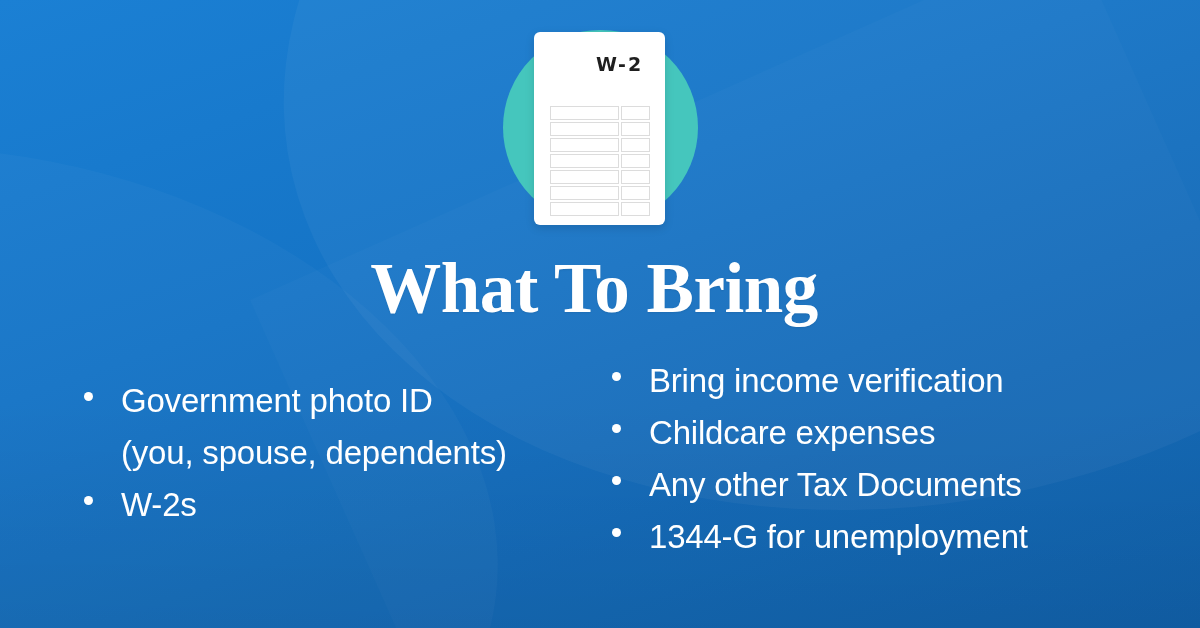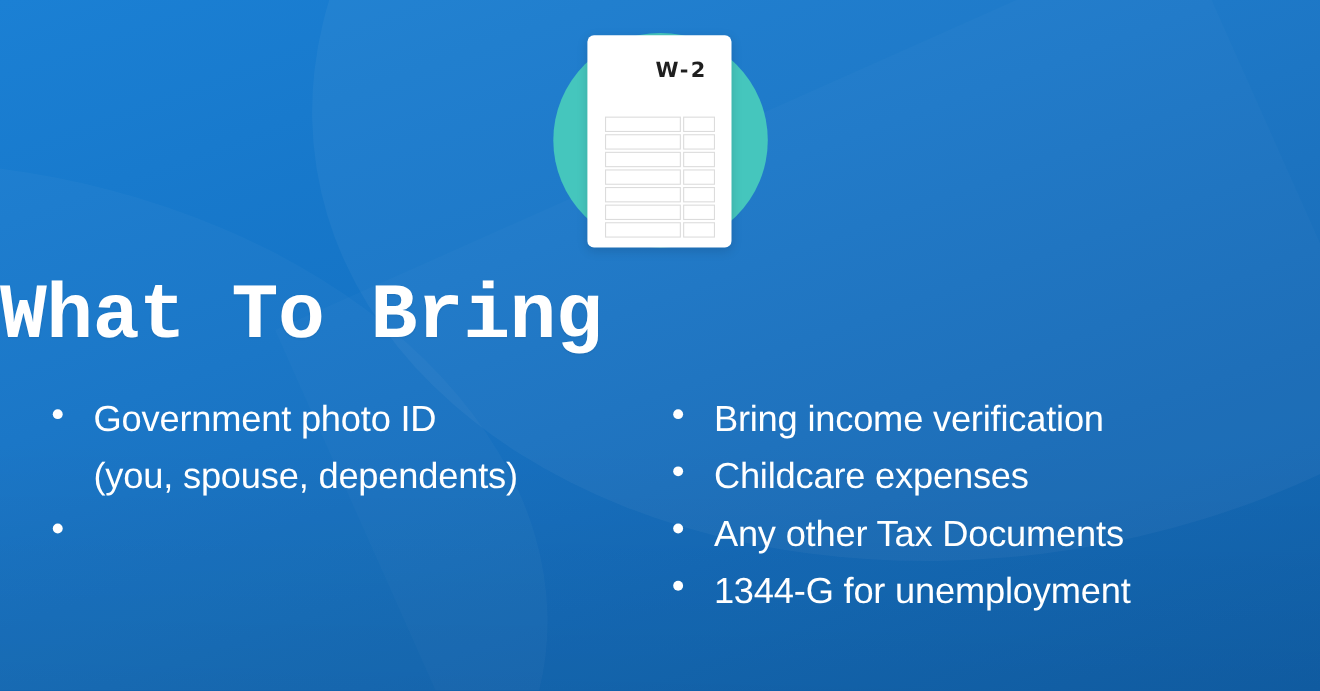--- a/index.html
+++ b/index.html
@@ -118,41 +118,41 @@
     box-sizing: border-box;
   }
   .doc-table .cell.wide { width: 69px; margin-right: 2px; }
   .doc-table .cell.narrow { width: 29px; }
 
   
   .headline {
     position: absolute;
     left: 0; right: 12px;
     top: 244px;
-    text-align: left;
+    text-align: center;
     color: #ffffff;
     font-size: 71px;
     line-height: 88px;
     font-weight: bold;
     letter-spacing: -0.5px;
-    font-family: Liberation Mono, monospace;
+    font-family: Liberation Serif, serif;
     text-shadow: 0 1px 2px rgba(0,0,0,0.08);
   }
 
   
   .lists {
     position: absolute;
     top: 355px;
     left: 0; right: 0;
     display: flex;
   }
   .col {
     box-sizing: border-box;
   }
-  .col-left { width: 600px; padding-left: 48px; }
+  .col-left { width: 600px; padding-left: 84px; margin-top: 20px; }
   .col-right { width: 600px; padding-left: 12px; }
 
   .bullet-row {
     display: flex;
     align-items: flex-start;
     height: 52px;
   }
   .bullet-dot {
     width: 9px;
     height: 9px;
@@ -234,20 +234,21 @@
       <div class="bullet-row">
         <span class="bullet-dot"></span>
         <span class="bullet-text">Government photo ID</span>
       </div>
       <div class="bullet-cont">
         <span class="spacer"></span>
         <span class="bullet-text">(you, spouse, dependents)</span>
       </div>
       <div class="bullet-row">
         <span class="bullet-dot"></span>
+        <span class="bullet-text">W-2s</span>
       </div>
     </div>
 
     <div class="col col-right">
       <div class="bullet-row">
         <span class="bullet-dot"></span>
         <span class="bullet-text">Bring income verification</span>
       </div>
       <div class="bullet-row">
         <span class="bullet-dot"></span>

